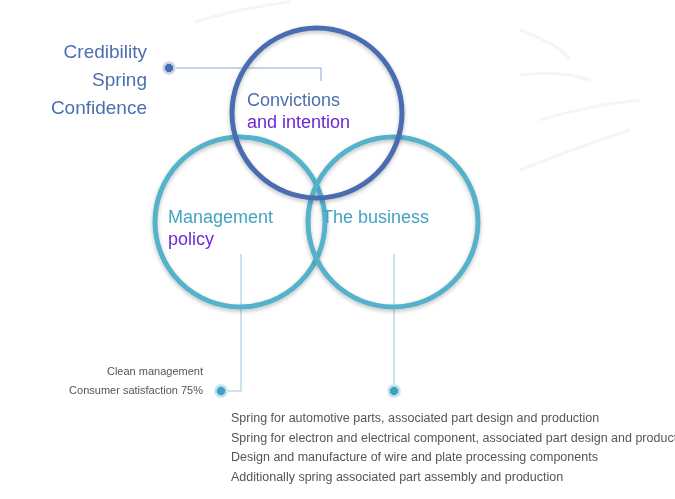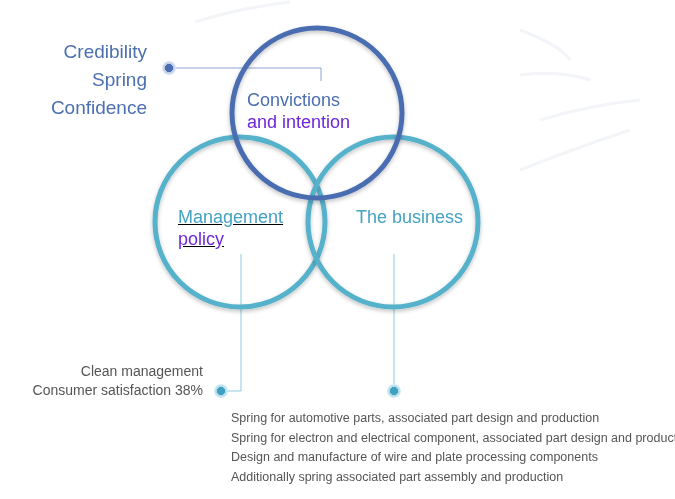--- a/index.html
+++ b/index.html
@@ -7,21 +7,21 @@
          font-family: "Liberation Sans", sans-serif; }
   #diagram { position: absolute; left: 0; top: 0; width: 675px; height: 499px; }
   .left-values { position: absolute; right: 528px; top: 38px; text-align: right;
                  color: #4b6fb0; font-size: 19px; line-height: 28px; }
   .circle-label { position: absolute; text-align: left; line-height: 22px; font-size: 18px; }
   .circle-label .t1 { display: block; }
   .circle-label .t2 { display: block; color: #6d28d9; }
   .c-top .t1 { color: #4b6fb0; }
   .c-left .t1, .c-right .t1 { color: #45a2c2; }
   .left-list { position: absolute; right: 472px; top: 362px; text-align: right;
-               color: #555; font-size: 14px; line-height: 19px; }
+               color: #555; font-size: 11px; line-height: 19px; }
   .right-list { position: absolute; left: 231px; top: 409px; color: #555;
                 font-size: 12.5px; line-height: 19.5px; white-space: nowrap; }
 </style>
 </head>
 <body>
 
 <svg id="diagram" viewBox="0 0 675 499" xmlns="http://www.w3.org/2000/svg">
   <defs>
     <filter id="sh" x="-20%" y="-20%" width="140%" height="140%">
       <feGaussianBlur in="SourceAlpha" stdDeviation="2"></feGaussianBlur>
@@ -73,32 +73,32 @@
   <div>Credibility</div>
   <div>Spring</div>
   <div>Confidence</div>
 </div>
 
 <div class="circle-label c-top" style="left:247px; top:89px; width:140px;">
   <span class="t1">Convictions</span>
   <span class="t2">and intention</span>
 </div>
 
-<div class="circle-label c-left" style="left:178px; top:206px; width:140px;text-decoration:underline;">
+<div class="circle-label c-left" style="left:168px; top:206px; width:140px;">
   <span class="t1">Management</span>
   <span class="t2">policy</span>
 </div>
 
-<div class="circle-label c-right" style="left:322px; top:206px; width:140px;margin-left:34px;">
+<div class="circle-label c-right" style="left:322px; top:206px; width:140px;">
   <span class="t1">The business</span>
 </div>
 
 <div class="left-list">
   <div>Clean management</div>
-  <div>Consumer satisfaction 38%</div>
+  <div>Consumer satisfaction 75%</div>
 </div>
 
 <div class="right-list">
   <div>Spring for automotive parts, associated part design and production</div>
   <div>Spring for electron and electrical component, associated part design and production</div>
   <div>Design and manufacture of wire and plate processing components</div>
   <div>Additionally spring associated part assembly and production</div>
 </div>
 
 </body></html>

